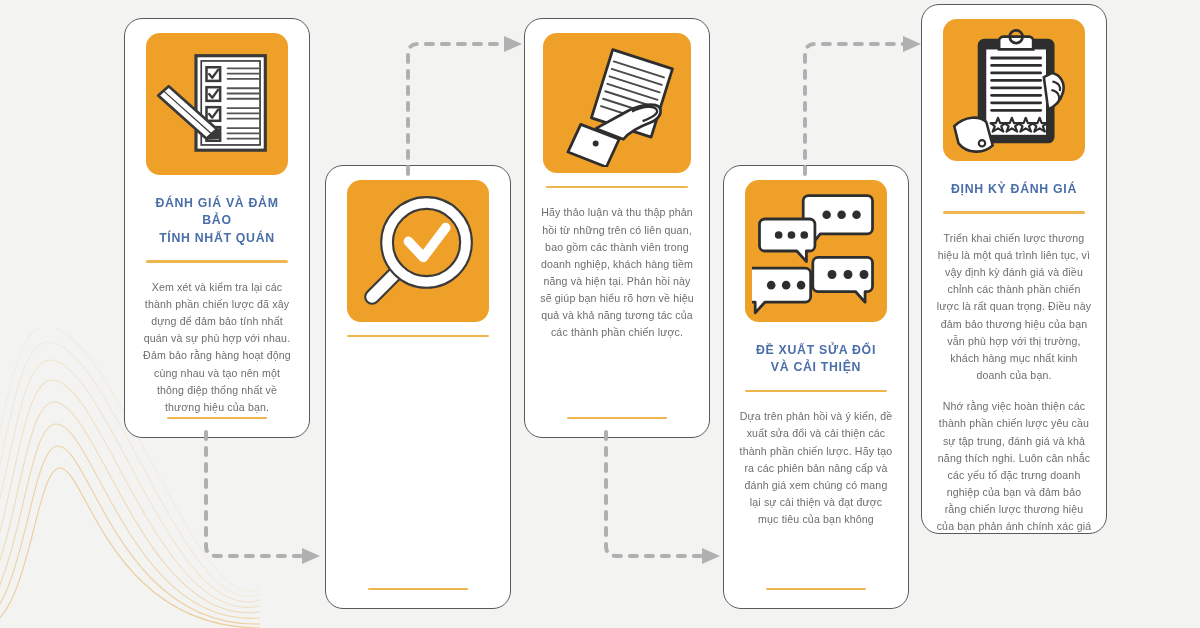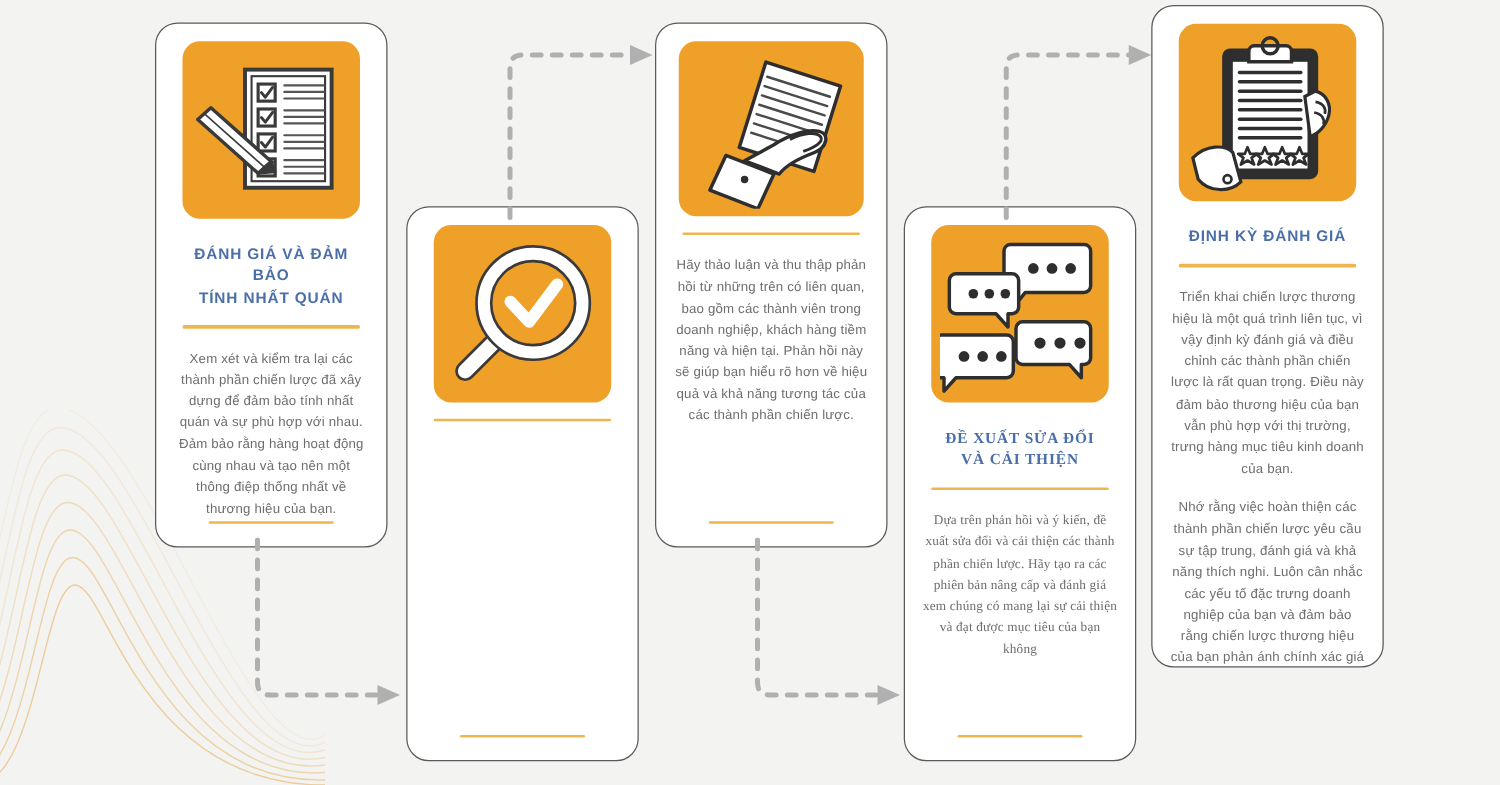--- a/index.html
+++ b/index.html
@@ -67,21 +67,21 @@
     text-align: center;
     letter-spacing: 0.15px;
   }
   .card-body + .card-body { margin-top: 14px; }
   .divider.bottom { margin-top: auto; margin-bottom: 2px; width: 100px; }
 
   
   #card-1 { left: 124px; top: 18px;  width: 186px; height: 420px; }
   #card-2 { left: 325px; top: 165px; width: 186px; height: 444px; }
   #card-3 { left: 524px; top: 18px;  width: 186px; height: 420px; }
-  #card-4 { left: 723px; top: 165px; width: 186px; height: 444px; font-family: Liberation Serif, serif; }
+  #card-4 { left: 723px; top: 165px; width: 186px; height: 444px; }
   #card-5 { left: 921px; top: 4px;  width: 186px; height: 530px; }
 
   
   .connector { position: absolute; pointer-events: none; }
   #conn-1 { left: 196px; top: 430px; width: 130px; height: 140px; }
   #conn-2 { left: 398px; top: 26px;  width: 130px; height: 150px; }
   #conn-3 { left: 596px; top: 430px; width: 130px; height: 140px; }
   #conn-4 { left: 795px; top: 26px;  width: 132px; height: 150px; }
 </style>
 </head>
@@ -252,21 +252,21 @@
             <path d="M96,52 c6,1 8,5 7,9"></path>
               <path d="M95,60 c6,1 8,5 7,9"></path>
           </g>
           <path d="M4,94 c10,-10 24,-10 30,-4 l6,22 c-8,8 -24,8 -32,-2 z" fill="#ffffff" stroke="#2e2e2e" stroke-width="2.4"></path>
           <circle cx="30" cy="110" r="3" fill="none" stroke="#2e2e2e" stroke-width="2"></circle>
         </g>
       </svg>
     </div>
     <div class="card-title">ĐỊNH KỲ ĐÁNH GIÁ</div>
     <div class="divider"></div>
-    <div class="card-body">Triển khai chiến lược thương hiệu là một quá trình liên tục, vì vậy định kỳ đánh giá và điều chỉnh các thành phần chiến lược là rất quan trọng. Điều này đảm bảo thương hiệu của bạn vẫn phù hợp với thị trường, trưng hàng mục tiêu kinh doanh của bạn.</div>
+    <div class="card-body">Triển khai chiến lược thương hiệu là một quá trình liên tục, vì vậy định kỳ đánh giá và điều chỉnh các thành phần chiến lược là rất quan trọng. Điều này đảm bảo thương hiệu của bạn vẫn phù hợp với thị trường, khách hàng mục nhất kinh doanh của bạn.</div>
     <div class="card-body">Nhớ rằng việc hoàn thiện các thành phần chiến lược yêu cầu sự tập trung, đánh giá và khả năng thích nghi. Luôn cân nhắc các yếu tố đặc trưng doanh nghiệp của bạn và đảm bảo rằng chiến lược thương hiệu của bạn phản ánh chính xác giá trị định hình của thương hiệu đó.</div>
 
   </div>
 
   <svg class="connector" id="conn-1" viewBox="0 0 130 140">
     <path d="M10,2 L10,116 Q10,126 20,126 L108,126" fill="none" stroke="#b0b0b0" stroke-width="4" stroke-dasharray="7 9" stroke-linecap="round"></path>
     <polygon points="106,118 124,126 106,134" fill="#b0b0b0"></polygon>
   </svg>
 
   <svg class="connector" id="conn-2" viewBox="0 0 130 150">

